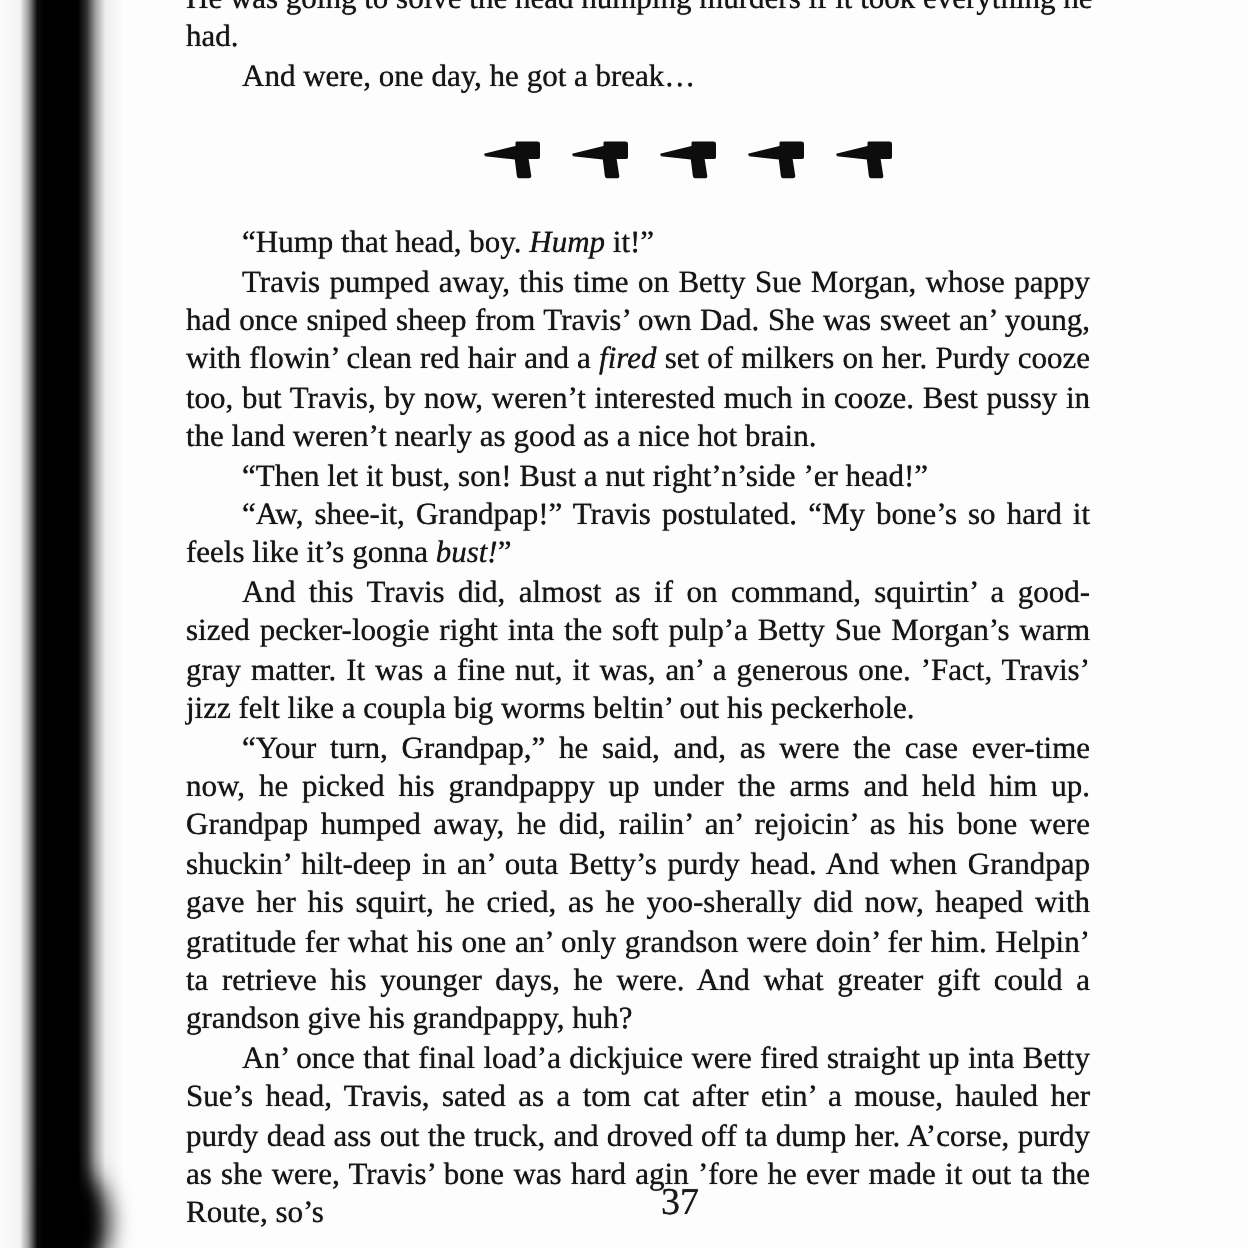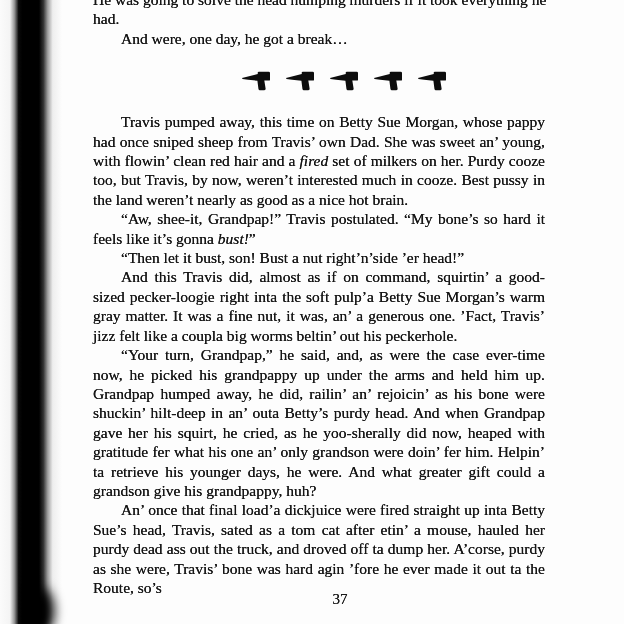--- a/index.html
+++ b/index.html
@@ -52,21 +52,21 @@
     width: 30px; height: 21px;
     margin: 0 5px;
     vertical-align: middle;
   }
   .divider svg { display: block; width: 100%; height: 100%; }
   .gun-fill { fill: #0d0d0d; }
   .page-number {
     position: absolute; left: 300px; top: 591px; width: 80px;
     text-align: center;
     color: #1a1a1a;
-    font-size: 15px;
+    font-size: 19px;
     text-shadow: 0 0 0.4px #1a1a1a;
   }
 </style>
 </head>
 <body>
 
 <div class="page">
   <div class="spine"></div>
   <div class="spine-bulge"></div>
 
@@ -102,22 +102,23 @@
           </svg>
         </span>
       
         <span class="gun">
           <svg viewBox="0 0 34 24" xmlns="http://www.w3.org/2000/svg">
             <path class="gun-fill" d="M1 9 L19 4.5 L19 2.5 Q19 2 20 2 L31.5 2 Q33 2 33 3.5 L33 11 Q33 12 32 12 L26.5 12 L28 21.5 Q28.2 23 26.5 23 L21 23 Q20 23 19.8 21.8 L18.6 12.3 L8 11.2 L1.6 10.4 Z"></path>
           </svg>
         </span>
       </div>
 
+    <p class="indent">“Hump that head, boy. <i>Hump</i> it!”</p>
     <p class="indent">Travis pumped away, this time on Betty Sue Morgan, whose pappy had once sniped sheep from Travis’ own Dad. She was sweet an’ young, with flowin’ clean red hair and a <i>fired</i> set of milkers on her. Purdy cooze too, but Travis, by now, weren’t interested much in cooze. Best pussy in the land weren’t nearly as good as a nice hot brain.</p>
+    <p class="indent">“Then let it bust, son! Bust a nut right’n’side ’er head!”</p>
     <p class="indent">“Aw, shee-it, Grandpap!” Travis postulated. “My bone’s so hard it feels like it’s gonna <i>bust!</i>”</p>
-    <p class="indent">“Then let it bust, son! Bust a nut right’n’side ’er head!”</p>
     <p class="indent">And this Travis did, almost as if on command, squirtin’ a good-sized pecker-loogie right inta the soft pulp’a Betty Sue Morgan’s warm gray matter. It was a fine nut, it was, an’ a generous one. ’Fact, Travis’ jizz felt like a coupla big worms beltin’ out his peckerhole.</p>
     <p class="indent">“Your turn, Grandpap,” he said, and, as were the case ever-time now, he picked his grandpappy up under the arms and held him up. Grandpap humped away, he did, railin’ an’ rejoicin’ as his bone were shuckin’ hilt-deep in an’ outa Betty’s purdy head. And when Grandpap gave her his squirt, he cried, as he yoo-sherally did now, heaped with gratitude fer what his one an’ only grandson were doin’ fer him. Helpin’ ta retrieve his younger days, he were. And what greater gift could a grandson give his grandpappy, huh?</p>
     <p class="indent">An’ once that final load’a dickjuice were fired straight up inta Betty Sue’s head, Travis, sated as a tom cat after etin’ a mouse, hauled her purdy dead ass out the truck, and droved off ta dump her. A’corse, purdy as she were, Travis’ bone was hard agin ’fore he ever made it out ta the Route, so’s</p>
   </div>
 
   <div class="page-number">37</div>
 </div>
 
 </body></html>

